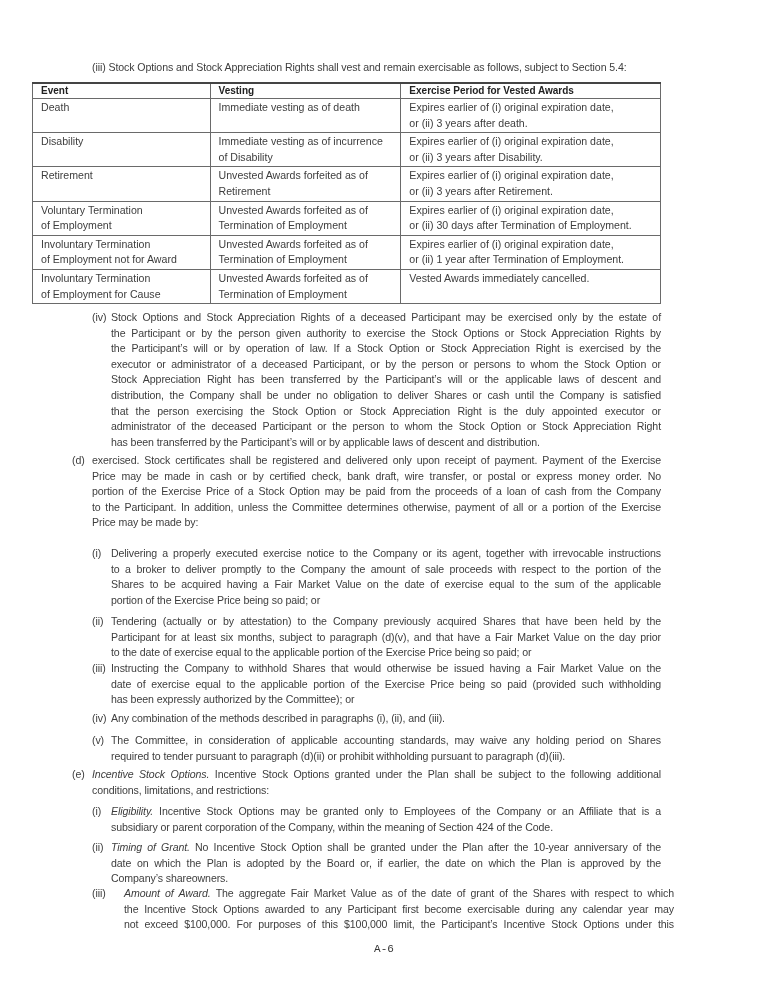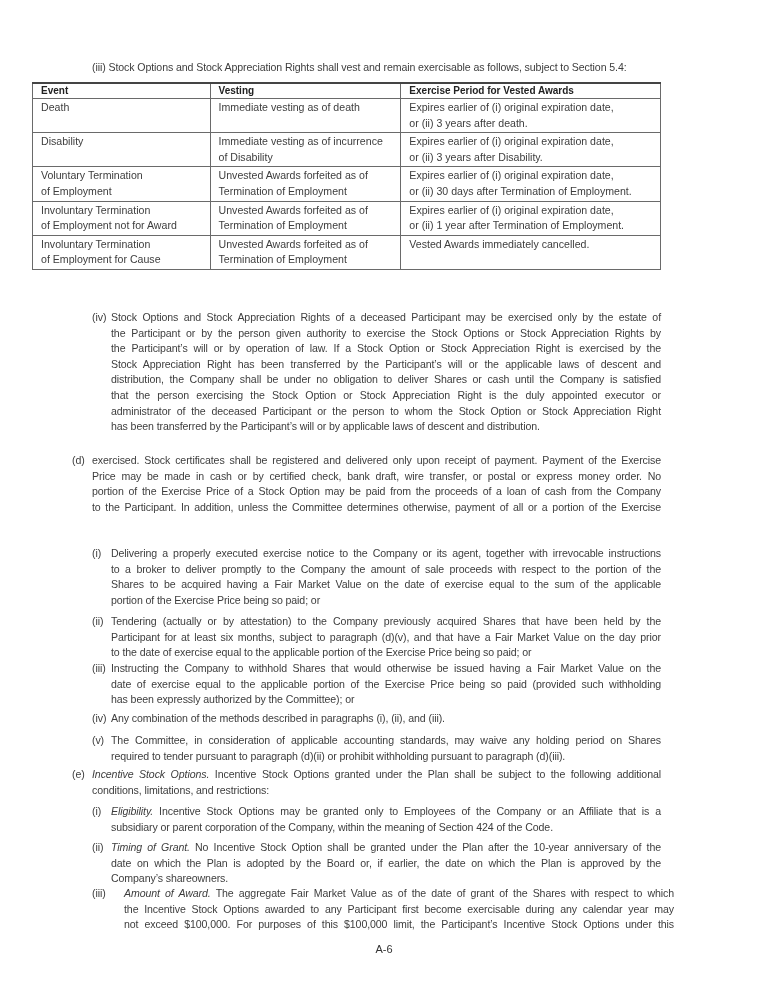--- a/index.html
+++ b/index.html
@@ -39,21 +39,21 @@
   table.vest td { height: 31px; }
   table.vest col.c1 { width: 178px; }
   table.vest col.c2 { width: 191px; }
   table.vest col.c3 { width: 260px; }
 
   .block { position: absolute; text-align: justify; }
   .label { position: absolute; }
   em { font-style: italic; }
   .footer {
     position: absolute; left: 0; width: 768px; top: 943px; text-align: center;
-    font-family: Liberation Sans, sans-serif; font-size: 11px; color: #333;
+    font-family: Liberation Mono, monospace; font-size: 11px; color: #333;
   }
   .line { display: block; height: 15.6px; white-space: nowrap; overflow: visible; }
   .jl { display: block; text-align: justify; text-align-last: justify; height: 15.6px; }
 </style>
 </head>
 <body>
 
 <div class="page">
 
   <div class="intro txt">
@@ -98,20 +98,34 @@
             <span class="line">Immediate vesting as of incurrence</span>
             <span class="line">of Disability</span>
           </td>
         <td>
             <span class="line">Expires earlier of (i) original expiration date,</span>
             <span class="line">or (ii) 3 years after Disability.</span>
           </td>
       </tr>
       <tr>
         <td>
+            <span class="line">Retirement</span>
+            <span class="line"></span>
+          </td>
+        <td>
+            <span class="line">Unvested Awards forfeited as of</span>
+            <span class="line">Retirement</span>
+          </td>
+        <td>
+            <span class="line">Expires earlier of (i) original expiration date,</span>
+            <span class="line">or (ii) 3 years after Retirement.</span>
+          </td>
+      </tr>
+      <tr>
+        <td>
             <span class="line">Voluntary Termination</span>
             <span class="line">of Employment</span>
           </td>
         <td>
             <span class="line">Unvested Awards forfeited as of</span>
             <span class="line">Termination of Employment</span>
           </td>
         <td>
             <span class="line">Expires earlier of (i) original expiration date,</span>
             <span class="line">or (ii) 30 days after Termination of Employment.</span>
@@ -147,35 +161,37 @@
       </tr>
     </tbody>
   </table>
 
   <div class="txt">
     <span class="label" style="left:92px; top:310px;">(iv)</span>
     <div class="block" style="left:111px; top:310px; width:550px;">
       <span class="jl">Stock Options and Stock Appreciation Rights of a deceased Participant may be exercised only by the estate of</span>
       <span class="jl">the Participant or by the person given authority to exercise the Stock Options or Stock Appreciation Rights by</span>
       <span class="jl">the Participant’s will or by operation of law. If a Stock Option or Stock Appreciation Right is exercised by the</span>
+      <span class="jl">executor or administrator of a deceased Participant, or by the person or persons to whom the Stock Option or</span>
       <span class="jl">Stock Appreciation Right has been transferred by the Participant’s will or the applicable laws of descent and</span>
       <span class="jl">distribution, the Company shall be under no obligation to deliver Shares or cash until the Company is satisfied</span>
       <span class="jl">that the person exercising the Stock Option or Stock Appreciation Right is the duly appointed executor or</span>
       <span class="jl">administrator of the deceased Participant or the person to whom the Stock Option or Stock Appreciation Right</span>
       <span class="line">has been transferred by the Participant’s will or by applicable laws of descent and distribution.</span>
     </div>
   </div>
 
   <div class="txt">
     <span class="label" style="left:72px; top:453px;">(d)</span>
     <div class="block" style="left:92px; top:453px; width:569px;">
       <span class="jl">exercised. Stock certificates shall be registered and delivered only upon receipt of payment. Payment of the Exercise</span>
       <span class="jl">Price may be made in cash or by certified check, bank draft, wire transfer, or postal or express money order. No</span>
       <span class="jl">portion of the Exercise Price of a Stock Option may be paid from the proceeds of a loan of cash from the Company</span>
       <span class="jl">to the Participant. In addition, unless the Committee determines otherwise, payment of all or a portion of the Exercise</span>
+      <span class="line">Price may be made by:</span>
     </div>
 
     <span class="label" style="left:92px; top:546px;">(i)</span>
     <div class="block" style="left:111px; top:546px; width:550px;">
       <span class="jl">Delivering a properly executed exercise notice to the Company or its agent, together with irrevocable instructions</span>
       <span class="jl">to a broker to deliver promptly to the Company the amount of sale proceeds with respect to the portion of the</span>
       <span class="jl">Shares to be acquired having a Fair Market Value on the date of exercise equal to the sum of the applicable</span>
       <span class="line">portion of the Exercise Price being so paid; or</span>
     </div>
 

